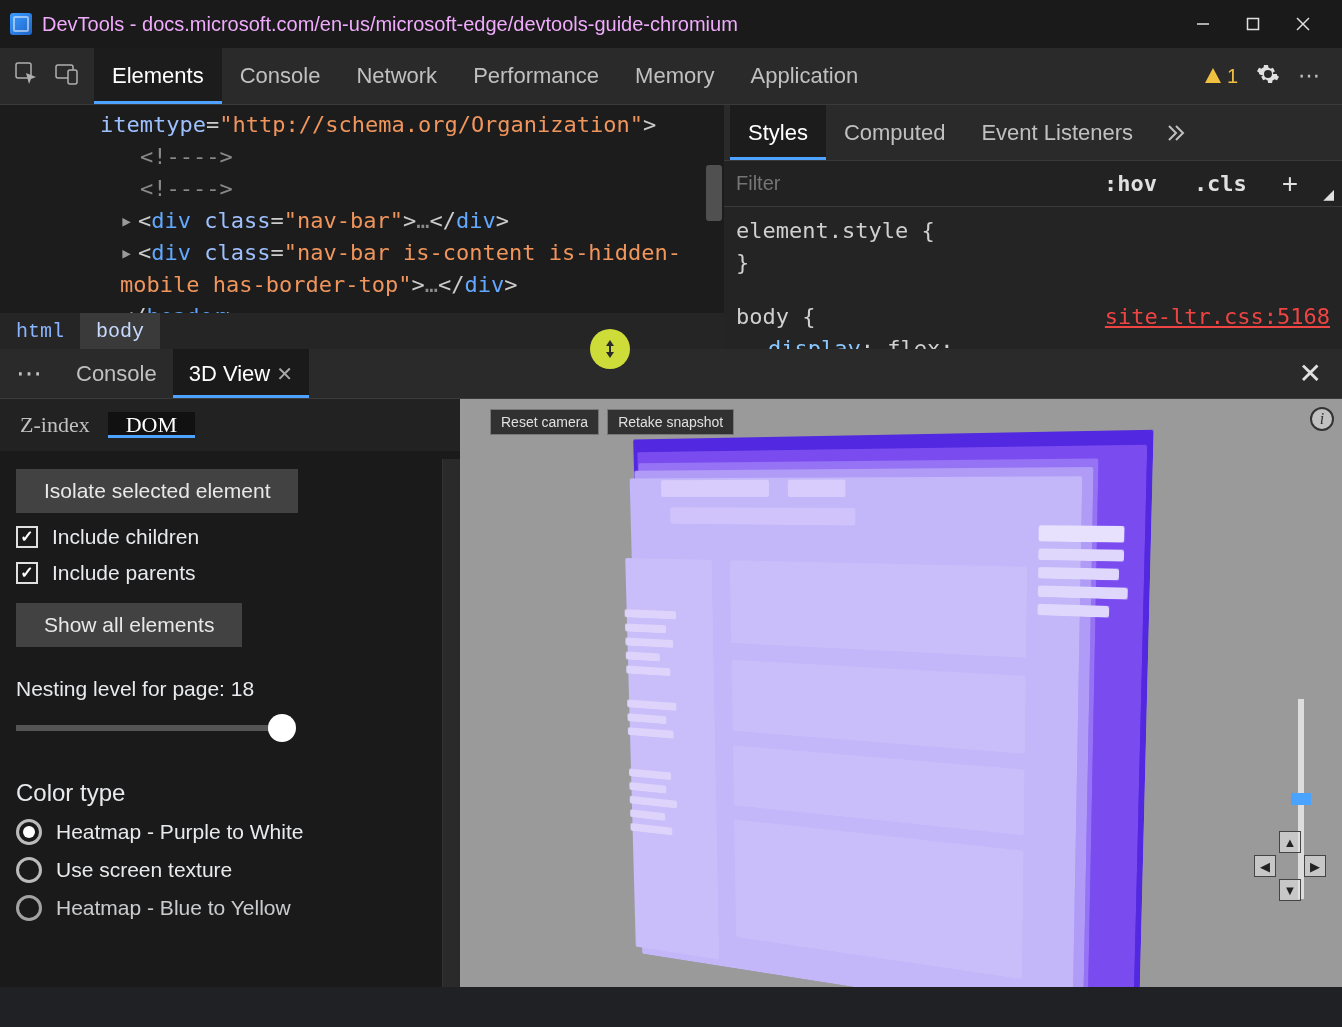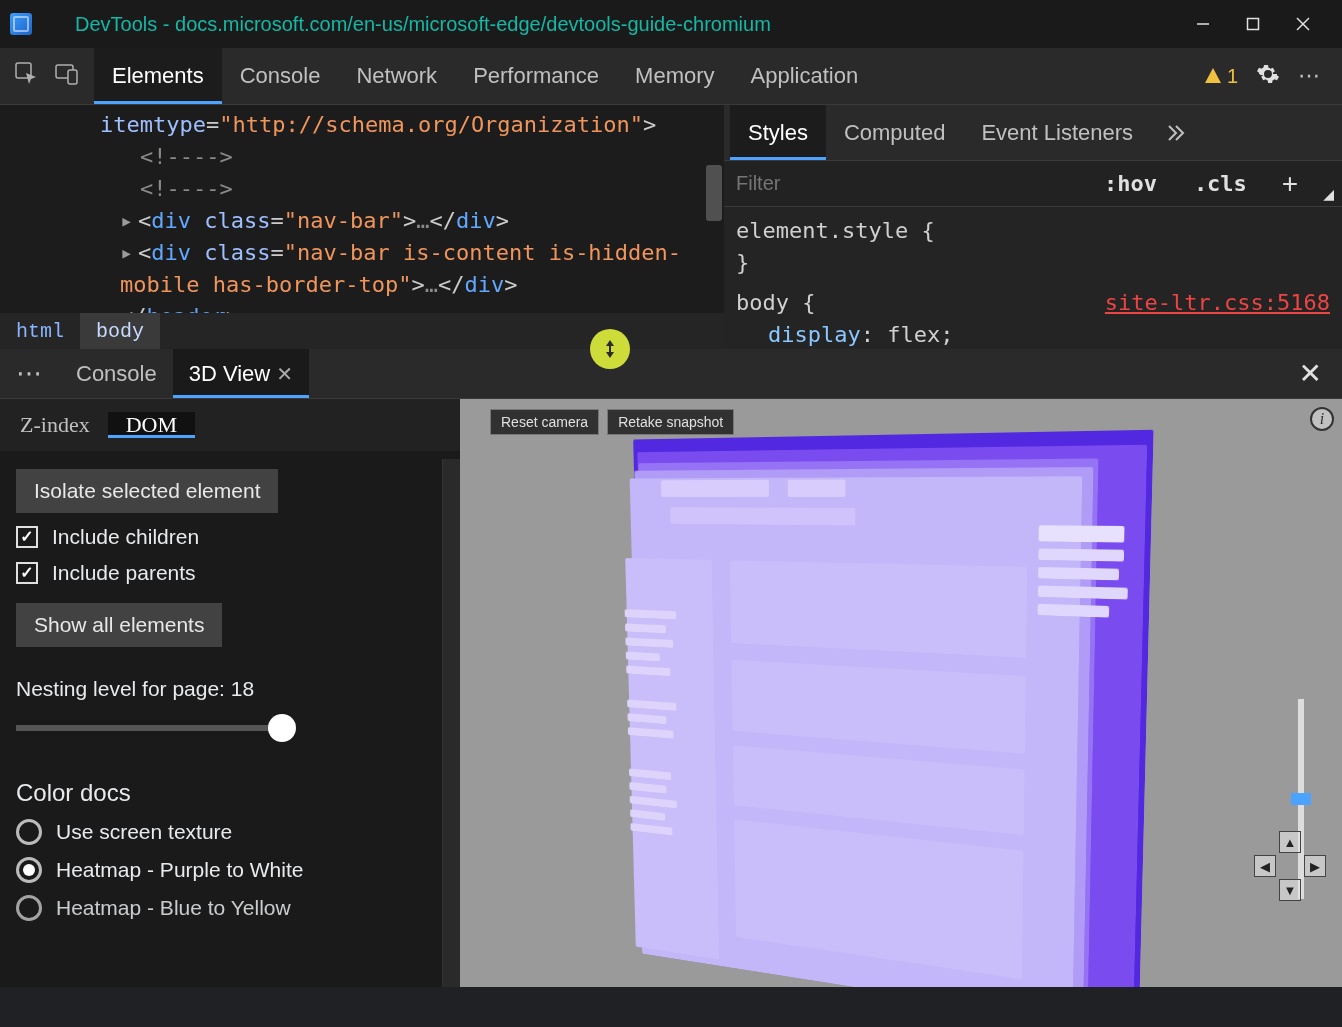--- a/index.html
+++ b/index.html
@@ -1,20 +1,20 @@
 <!DOCTYPE html>
 <html><head>
 <meta charset="utf-8">
 <style>
   * { box-sizing: border-box; margin: 0; padding: 0; }
   html, body { width: 1342px; height: 1027px; overflow: hidden; font-family: "Segoe UI", Arial, sans-serif; background: #202124; color: #e8eaed; }
   .titlebar { height: 48px; background: #1a1a1a; display: flex; align-items: center; padding: 0 10px; }
   .titlebar .app-icon { width: 22px; height: 22px; background: linear-gradient(135deg,#3c9cff,#1e64c8); border-radius:3px; margin-right:10px; position:relative; }
   .titlebar .app-icon::after{content:"";position:absolute;inset:3px;border:2px solid rgba(255,255,255,.5);border-radius:2px;}
-  .titlebar .title { font-size:20px; color:#14b8a6; flex:1;margin-left:33px; }
+  .titlebar .title { font-size:20px; color:#f0abfc; flex:1; }
   .win-controls { display:flex; gap:28px; padding-right:18px; }
   .win-controls span { width:22px; height:22px; display:flex; align-items:center; justify-content:center; color:#e0e0e0; }
   .win-controls span svg { width:14px; height:14px; stroke:#e0e0e0; stroke-width:1.5; fill:none; }
 
   .main-tabs { height:57px; background:#2a2a2a; display:flex; align-items:stretch; border-bottom:1px solid #3a3a3a; }
   .main-tabs .tool-icons { display:flex; align-items:center; gap:14px; padding:0 14px; }
   .tool-icons svg { width:26px; height:26px; stroke:#b0b0b0; stroke-width:1.5; fill:none; }
   .main-tabs .tab { padding:0 18px; display:flex; align-items:center; font-size:22px; color:#c0c0c0; cursor:pointer; }
   .main-tabs .tab.active { background:#1c1c1c; color:#fff; box-shadow: inset 0 -3px 0 #4da3ff; }
   .main-tabs .spacer { flex:1; }
@@ -58,21 +58,21 @@
   .drawer-tabs .resize-handle{position:absolute;left:590px;top:-20px;width:40px;height:40px;border-radius:50%;background:#cddc39;display:flex;align-items:center;justify-content:center;color:#333;font-size:22px;}
   .drawer-tabs .resize-handle svg{width:20px;height:20px;fill:#2b2b2b;}
   .drawer-tabs .close-drawer{margin-left:auto;padding:0 20px;display:flex;align-items:center;color:#e0e0e0;font-size:28px;}
 
   .drawer-body{display:flex;height:588px;}
   .threed-sidebar{width:460px;background:#1a1a1a;display:flex;flex-direction:column;position:relative;}
   .view-tabs{height:52px;display:flex;align-items:center;background:#222;padding-left:2px;font-family:Liberation Serif, serif;}
   .view-tabs .tab{padding:0 18px;display:flex;align-items:center;font-size:22px;color:#c0c0c0;cursor:pointer;}
   .view-tabs .tab.active{background:#111;color:#fff;box-shadow:inset 0 -3px 0 #4da3ff;}
   .side-content{padding:18px 16px 0;display:flex;flex-direction:column;gap:12px;font-size:21px;overflow:hidden;}
-  .btn{background:#424242;border:none;color:#e8e8e8;font-size:21px;padding:10px 18px;cursor:pointer;width:fit-content;}
+  .btn{background:#424242;border:none;color:#e8e8e8;font-size:21px;padding:10px 28px;cursor:pointer;width:fit-content;}
   .chk-row{display:flex;align-items:center;gap:14px;}
   .chk{width:22px;height:22px;border:2px solid #e0e0e0;display:flex;align-items:center;justify-content:center;}
   .chk.checked::after{content:"✓";font-size:16px;line-height:1;color:#fff;font-weight:bold;}
   .nesting-label{margin-top:18px;}
   .slider{position:relative;height:30px;display:flex;align-items:center;}
   .slider .track{height:6px;background:#555;width:270px;}
   .slider .thumb{width:28px;height:28px;border-radius:50%;background:#fff;position:absolute;left:252px;top:1px;}
   .section-title{font-size:24px;margin-top:24px;}
   .radio-row{display:flex;align-items:center;gap:14px;}
   .radio{width:26px;height:26px;border:3px solid #bbb;border-radius:50%;display:flex;align-items:center;justify-content:center;}
@@ -208,21 +208,21 @@
     <div class="filter-row">
       <input placeholder="Filter" style="">
       <span class="chip">:hov</span>
       <span class="chip">.cls</span>
       <span class="plus">+</span>
       <span class="corner">◢</span>
     </div>
     <div class="styles-body">
       <div><span class="css-sel">element.style {</span></div>
       <div><span class="css-sel">}</span></div>
-      <div style="margin-top:8px;"><span class="css-sel">body {</span><a class="css-link">site-ltr.css:5168</a></div>
+      <div style="margin-top:22px;"><span class="css-sel">body {</span><a class="css-link">site-ltr.css:5168</a></div>
       <div style="padding-left:32px;"><span class="css-prop">display</span><span class="css-val">: </span><span class="css-val">flex;</span></div>
     </div>
   </div>
 </div>
 
 <div class="drawer-tabs">
   <span class="dots">⋯</span>
   <div class="tab">Console</div>
   <div class="tab active">
       <span>3D View</span>
@@ -251,28 +251,28 @@
       <div class="chk-row">
           <span class="chk checked"></span>
           <span>Include parents</span>
         </div>
       <button class="btn" style="margin-top:6px;">Show all elements</button>
       <div class="nesting-label">Nesting level for page: 18</div>
       <div class="slider">
           <div class="track"></div>
           <div class="thumb"></div>
         </div>
-      <div class="section-title">Color docs</div>
+      <div class="section-title">Color type</div>
+      <div class="radio-row">
+          <span class="radio sel"></span>
+          <span>Heatmap - Purple to White</span>
+        </div>
       <div class="radio-row">
           <span class="radio"></span>
           <span>Use screen texture</span>
-        </div>
-      <div class="radio-row">
-          <span class="radio sel"></span>
-          <span>Heatmap - Purple to White</span>
         </div>
       <div class="radio-row" style="opacity:.85;">
           <span class="radio"></span>
           <span>Heatmap - Blue to Yellow</span>
         </div>
     </div>
     <div class="side-scroll"></div>
   </div>
 
   <div class="viewport">

